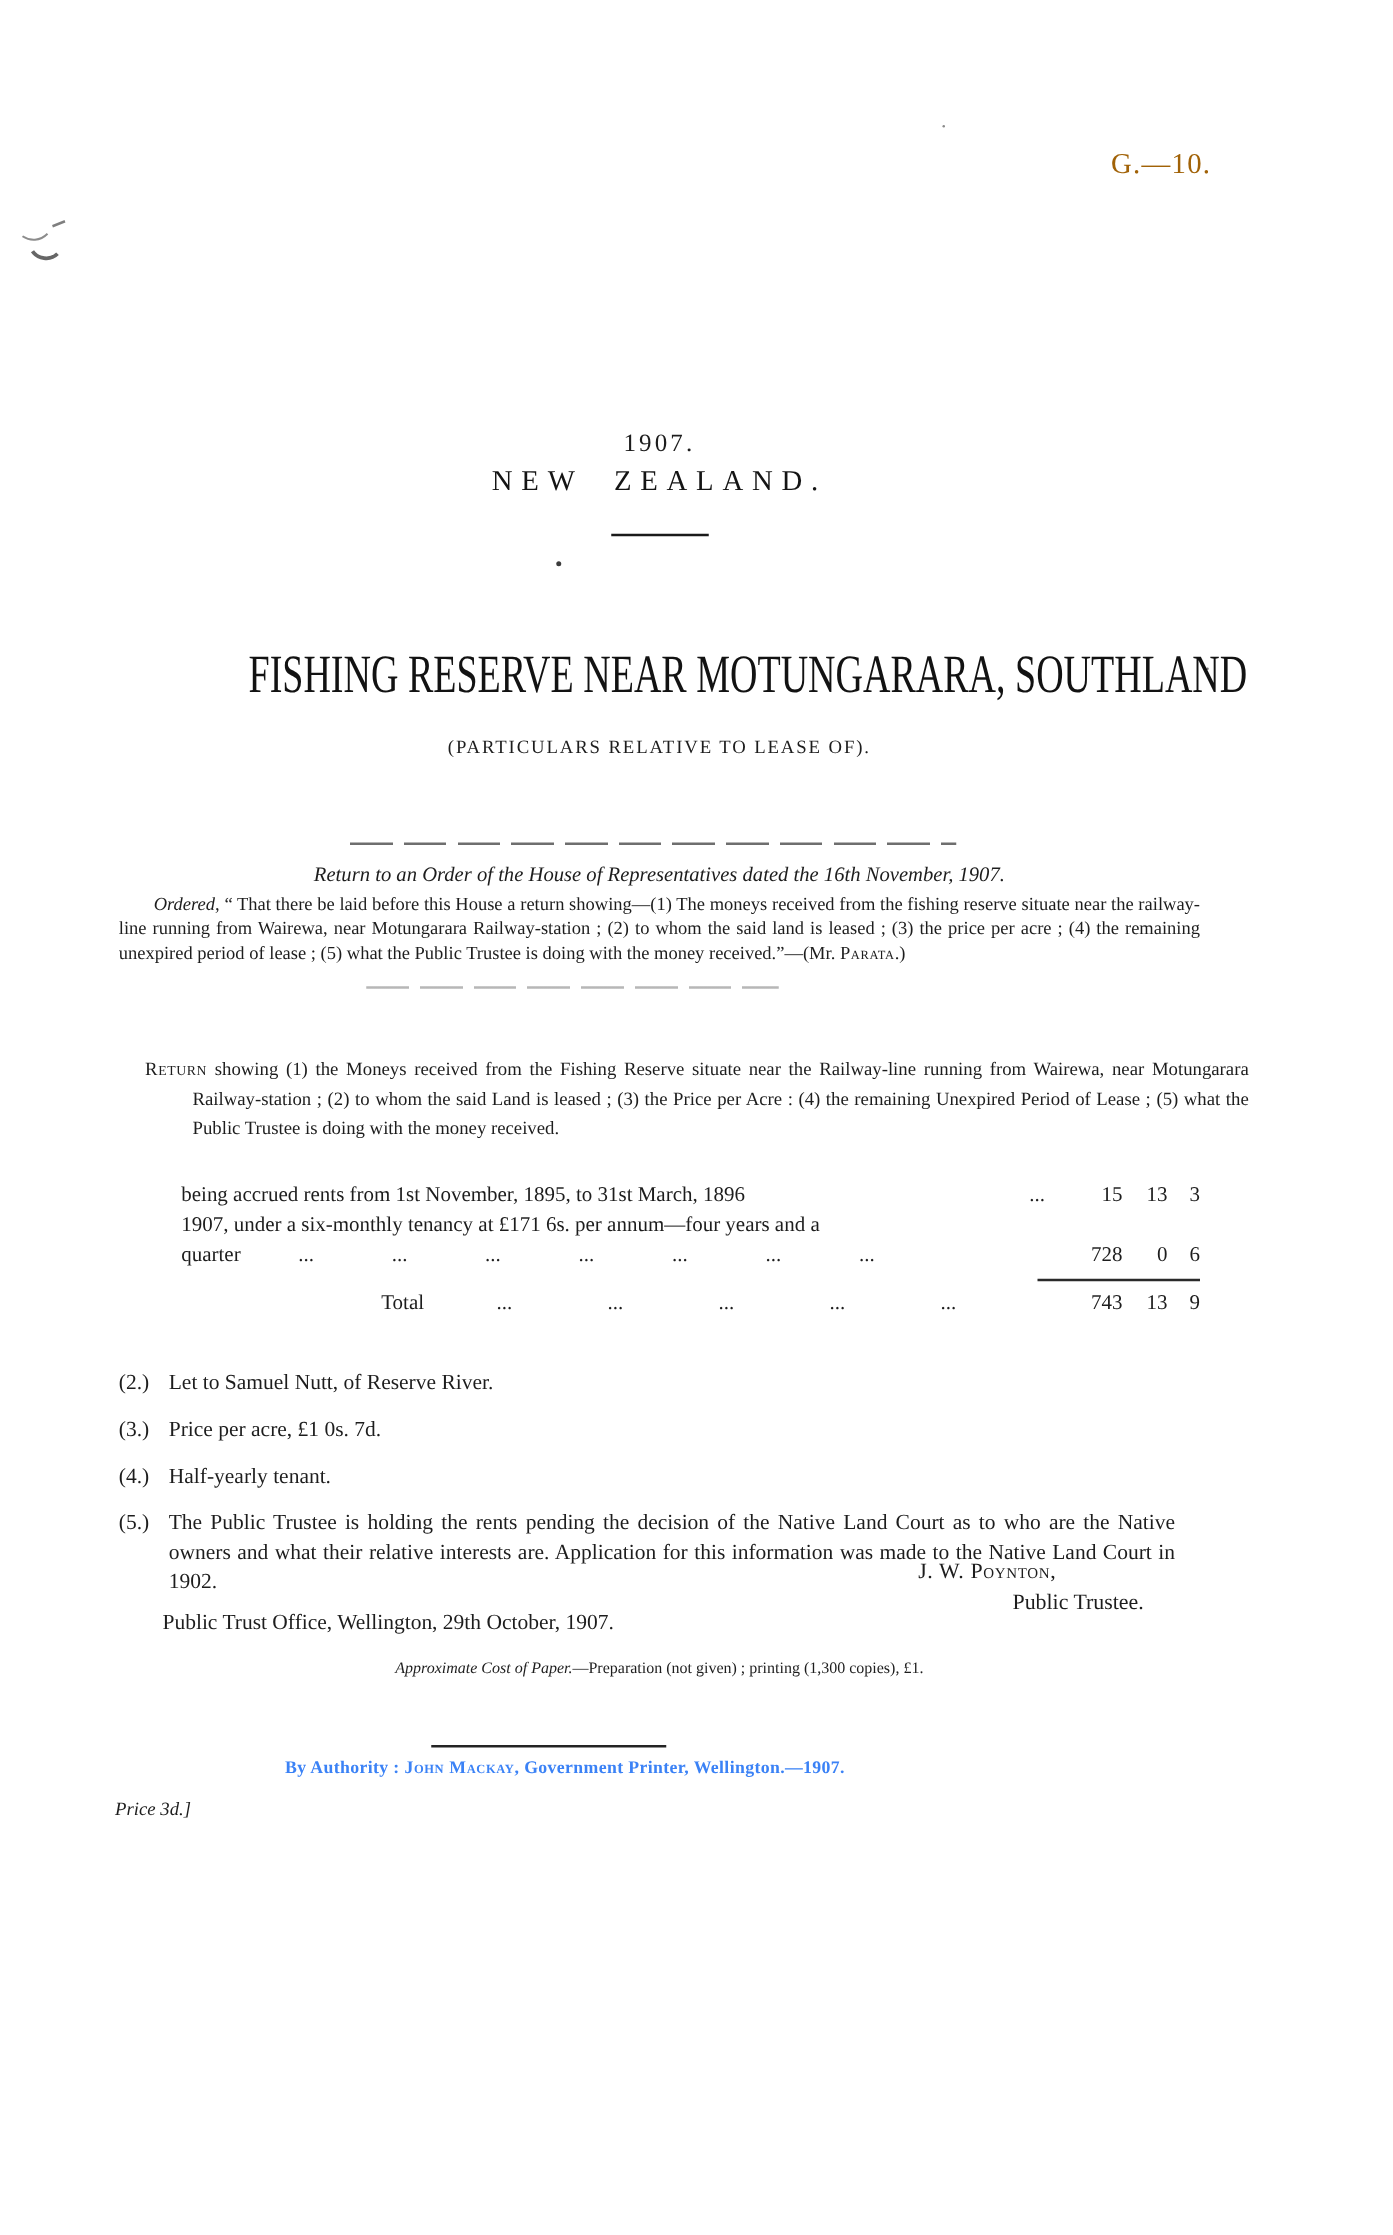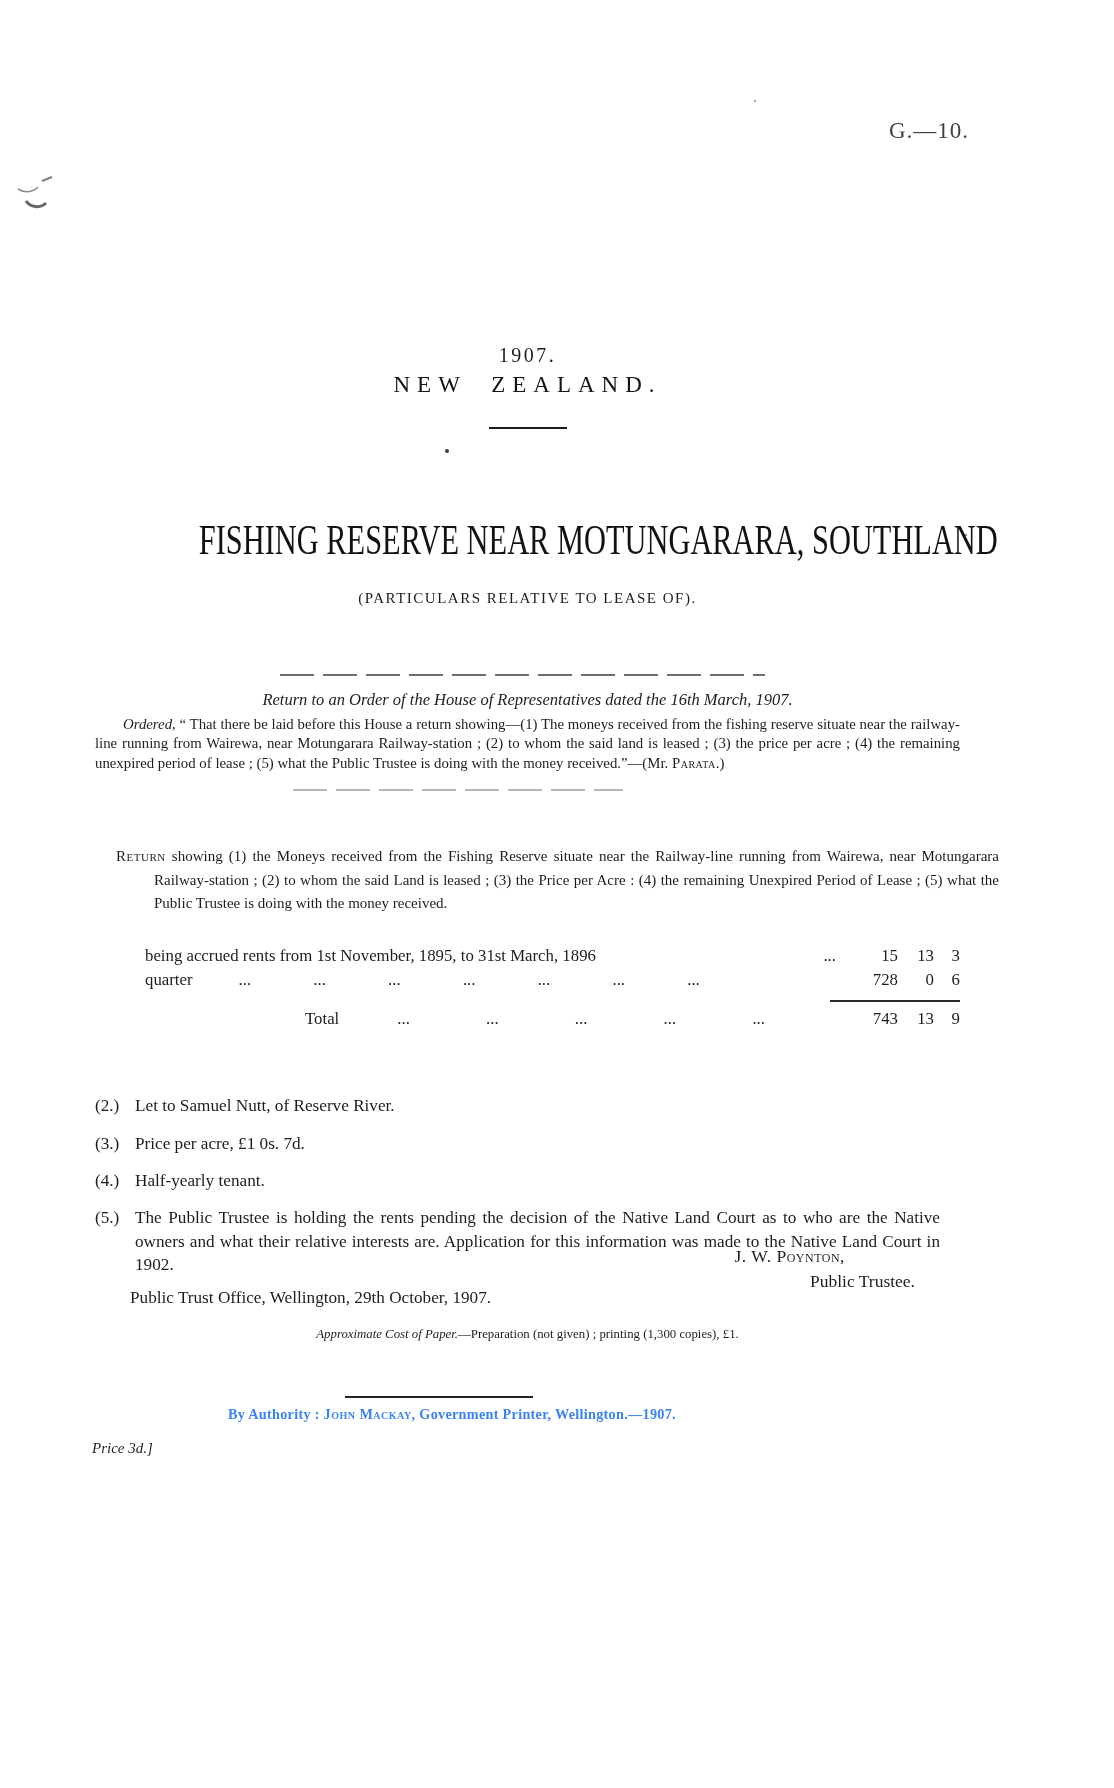--- a/index.html
+++ b/index.html
@@ -9,21 +9,21 @@
     margin:0 auto;
     background:#ffffff;
     color:#1d1d1d;
     font-family:"Liberation Serif","DejaVu Serif",serif;
     overflow:hidden;
   }
   .content { position:absolute; left:95px; top:0; width:865px; }
 
   .paper-number {
     position:absolute; top:118px; right:145px;
-    font-size:23px; letter-spacing:1px; color:#404040;
+    font-size:23px; letter-spacing:1px; color:#a16207;
   }
   .pencil-mark { position:absolute; left:12px; top:163px; opacity:.75; }
 
   .year {
     position:absolute; top:344px; width:100%; text-align:center;
     font-size:20px; letter-spacing:2.5px;
   }
   .country {
     position:absolute; top:372px; width:100%; text-align:center;
     font-size:23px; letter-spacing:7px; word-spacing:12px; color:#141414;
@@ -125,40 +125,43 @@
 
     <div class="year">1907.</div>
     <div class="country">NEW ZEALAND.</div>
     <div class="rule-nz"></div>
 
     <div class="report-title">FISHING RESERVE NEAR MOTUNGARARA, SOUTHLAND</div>
     <div class="report-subtitle">(PARTICULARS RELATIVE TO LEASE OF).</div>
 
     <div class="dashed-rule dashed-1"></div>
 
-    <div class="order-heading italic">Return to an Order of the House of Representatives dated the 16th March, 1907.</div>
+    <div class="order-heading italic">Return to an Order of the House of Representatives dated the 16th November, 1907.</div>
 
     <div class="order-paragraph"><span class="italic">Ordered,</span><span> “ That there be laid before this House a return showing—(1) The moneys received from the fishing reserve situate near the railway-line running from Wairewa, near Motungarara Railway-station ; (2) to whom the said land is leased ; (3) the price per acre ; (4) the remaining unexpired period of lease ; (5) what the Public Trustee is doing with the money received.”—(Mr. </span><span class="sc">Parata</span><span>.)</span></div>
 
     <div class="dashed-rule dashed-2"></div>
 
     <div class="return-paragraph"><span class="sc">Return</span><span> showing (1) the Moneys received from the Fishing Reserve situate near the Railway-line running from Wairewa, near Motungarara Railway-station ; (2) to whom the said Land is leased ; (3) the Price per Acre : (4) the remaining Unexpired Period of Lease ; (5) what the Public Trustee is doing with the money received.</span></div>
 
     <div class="account">
 
 
       <div class="acct-row">
         <span class="noflex ind-b">being accrued rents from 1st November, 1895, to 31st March, 1896</span>
         <span class="leader-single">...</span>
         <span class="cp">15</span>
         <span class="cs">13</span>
         <span class="cd">3</span>
       </div>
 
 
+      <div class="acct-row">
+        <span class="acct-text ind-b">1907, under a six-monthly tenancy at £171 6s. per annum—four years and a</span>
+      </div>
 
       <div class="acct-row">
         <span class="noflex ind-b">quarter</span>
         <span class="leader-spread">... ... ... ... ... ... ...</span>
         <span class="cp">728</span>
         <span class="cs">0</span>
         <span class="cd">6</span>
       </div>
 
       <div class="total-rule"></div>

